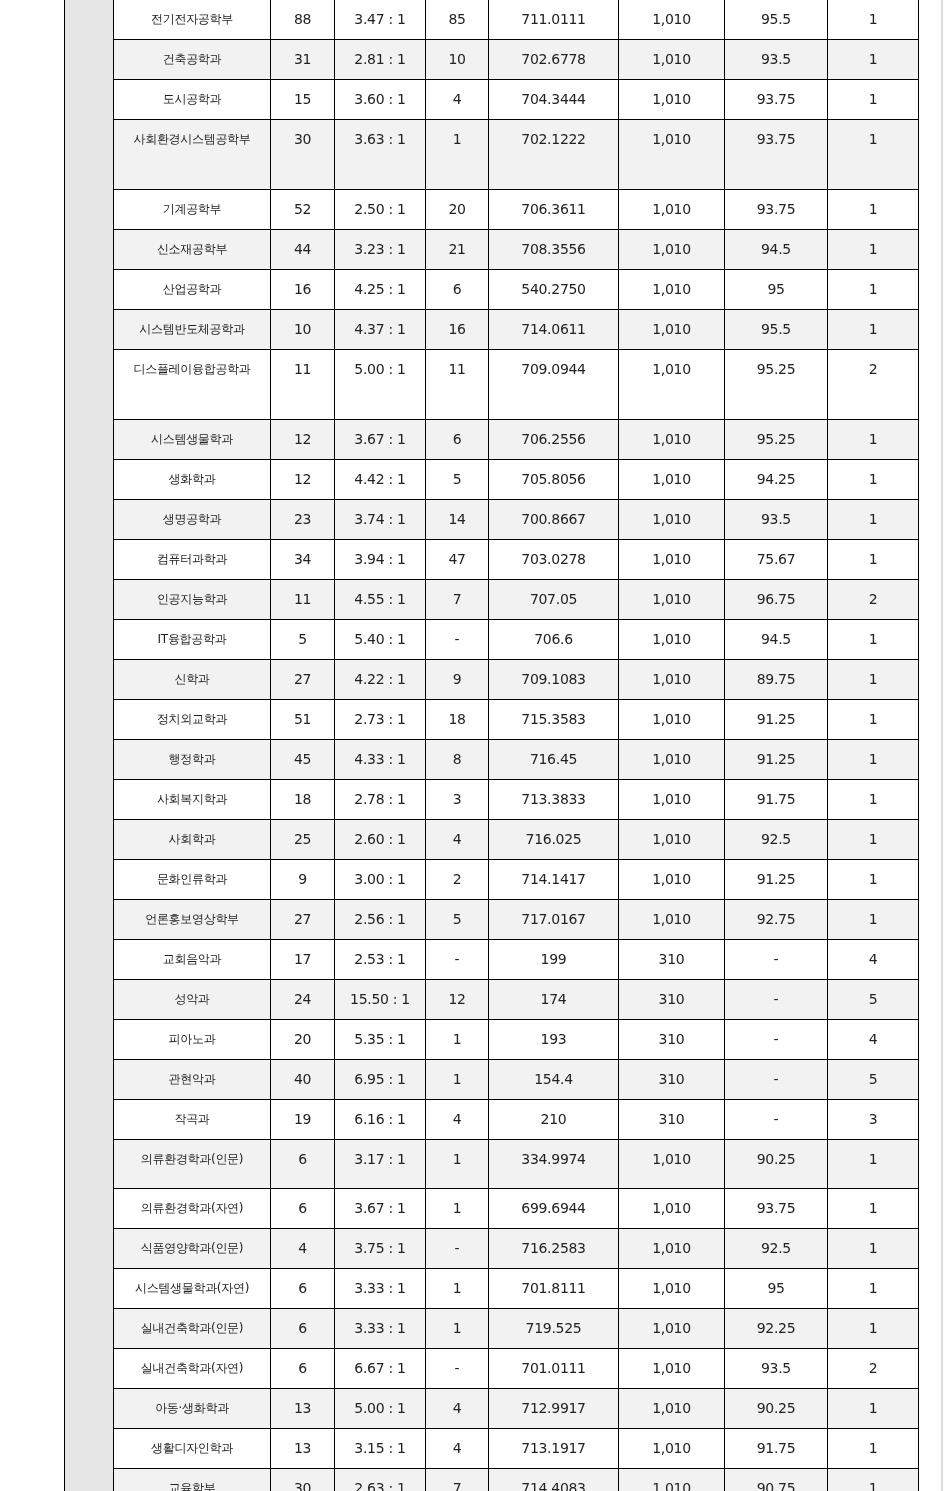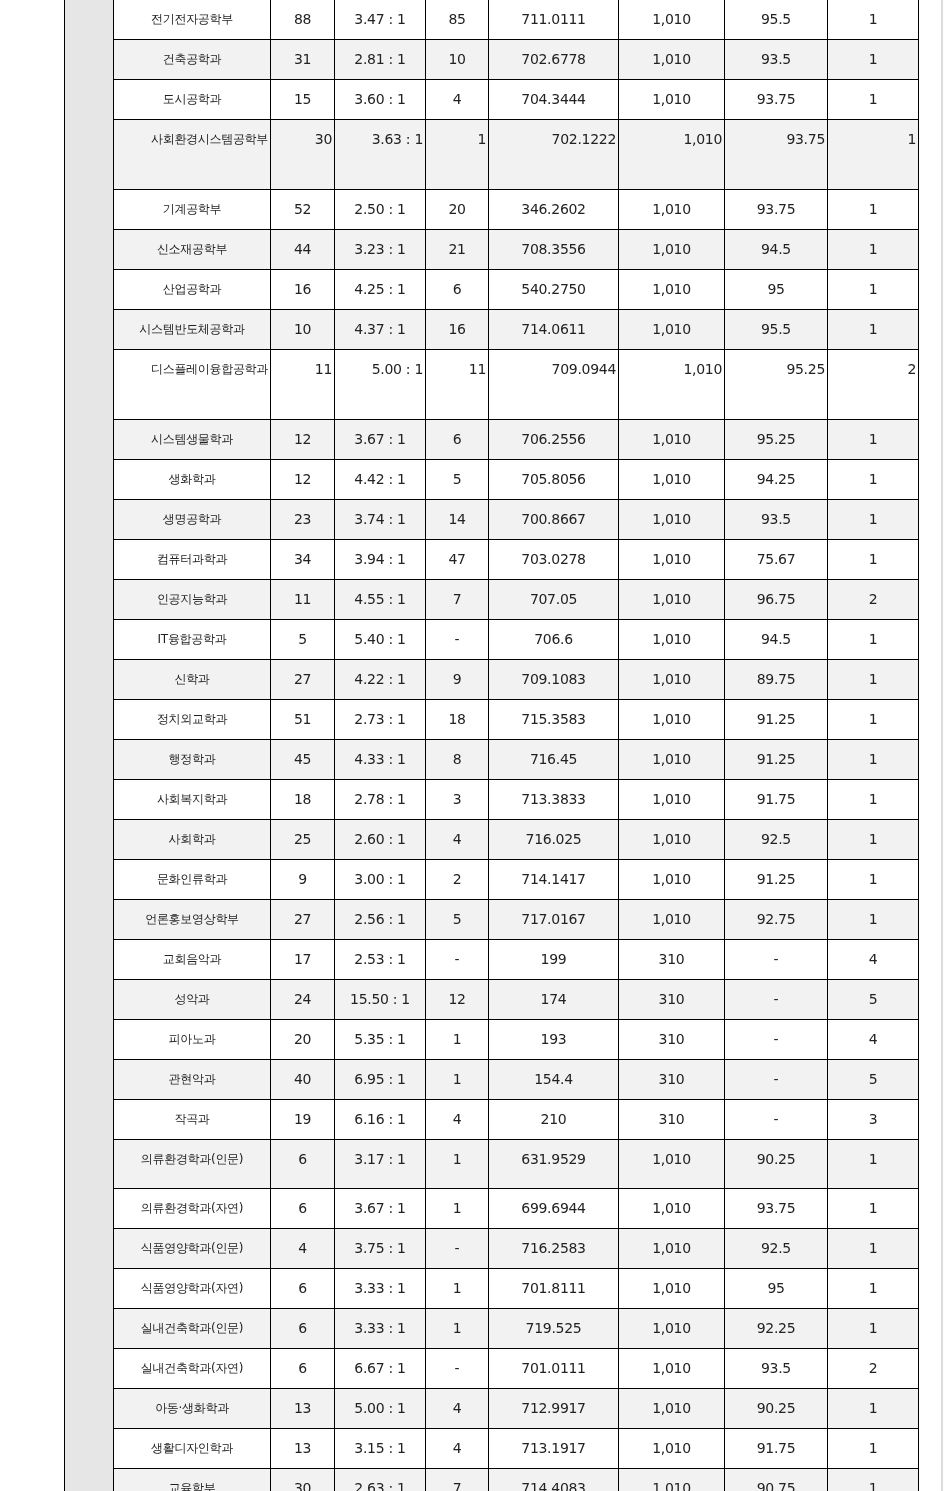--- a/index.html
+++ b/index.html
@@ -43,21 +43,21 @@
       letter-spacing: -0.3px;
       word-break: break-all;
     }
     td.group {
       background: #e6e6e6;
       vertical-align: top;
     }
     tr.alt td.c { background: #f2f2f2; }
     tr.norm td.c { background: #ffffff; }
     td.name { font-size: 12px; }
-    tr.tall td { height: 61px; text-align: right; }
+    tr.tall td { height: 61px; }
     tr.mid td { height: 40px; }
     tr.std td { height: 31px; }
   </style>
 </head>
 <body>
 
 <div class="right-edge"></div>
 
 <div class="table-wrap">
   <table>
@@ -112,21 +112,21 @@
           <td class="c">702.1222</td>
           <td class="c">1,010</td>
           <td class="c">93.75</td>
           <td class="c">1</td>
         </tr>
         <tr class="norm std">
           <td class="c name">기계공학부</td>
           <td class="c">52</td>
           <td class="c">2.50 : 1</td>
           <td class="c">20</td>
-          <td class="c">346.2602</td>
+          <td class="c">706.3611</td>
           <td class="c">1,010</td>
           <td class="c">93.75</td>
           <td class="c">1</td>
         </tr>
         <tr class="alt std">
           <td class="c name">신소재공학부</td>
           <td class="c">44</td>
           <td class="c">3.23 : 1</td>
           <td class="c">21</td>
           <td class="c">708.3556</td>
@@ -342,21 +342,21 @@
           <td class="c">210</td>
           <td class="c">310</td>
           <td class="c">-</td>
           <td class="c">3</td>
         </tr>
         <tr class="alt mid">
           <td class="c name">의류환경학과(인문)</td>
           <td class="c">6</td>
           <td class="c">3.17 : 1</td>
           <td class="c">1</td>
-          <td class="c">631.9529</td>
+          <td class="c">334.9974</td>
           <td class="c">1,010</td>
           <td class="c">90.25</td>
           <td class="c">1</td>
         </tr>
         <tr class="norm std">
           <td class="c name">의류환경학과(자연)</td>
           <td class="c">6</td>
           <td class="c">3.67 : 1</td>
           <td class="c">1</td>
           <td class="c">699.6944</td>
@@ -368,21 +368,21 @@
           <td class="c name">식품영양학과(인문)</td>
           <td class="c">4</td>
           <td class="c">3.75 : 1</td>
           <td class="c">-</td>
           <td class="c">716.2583</td>
           <td class="c">1,010</td>
           <td class="c">92.5</td>
           <td class="c">1</td>
         </tr>
         <tr class="norm std">
-          <td class="c name">식품영양학과(자연)</td>
+          <td class="c name">시스템생물학과(자연)</td>
           <td class="c">6</td>
           <td class="c">3.33 : 1</td>
           <td class="c">1</td>
           <td class="c">701.8111</td>
           <td class="c">1,010</td>
           <td class="c">95</td>
           <td class="c">1</td>
         </tr>
         <tr class="alt std">
           <td class="c name">실내건축학과(인문)</td>

